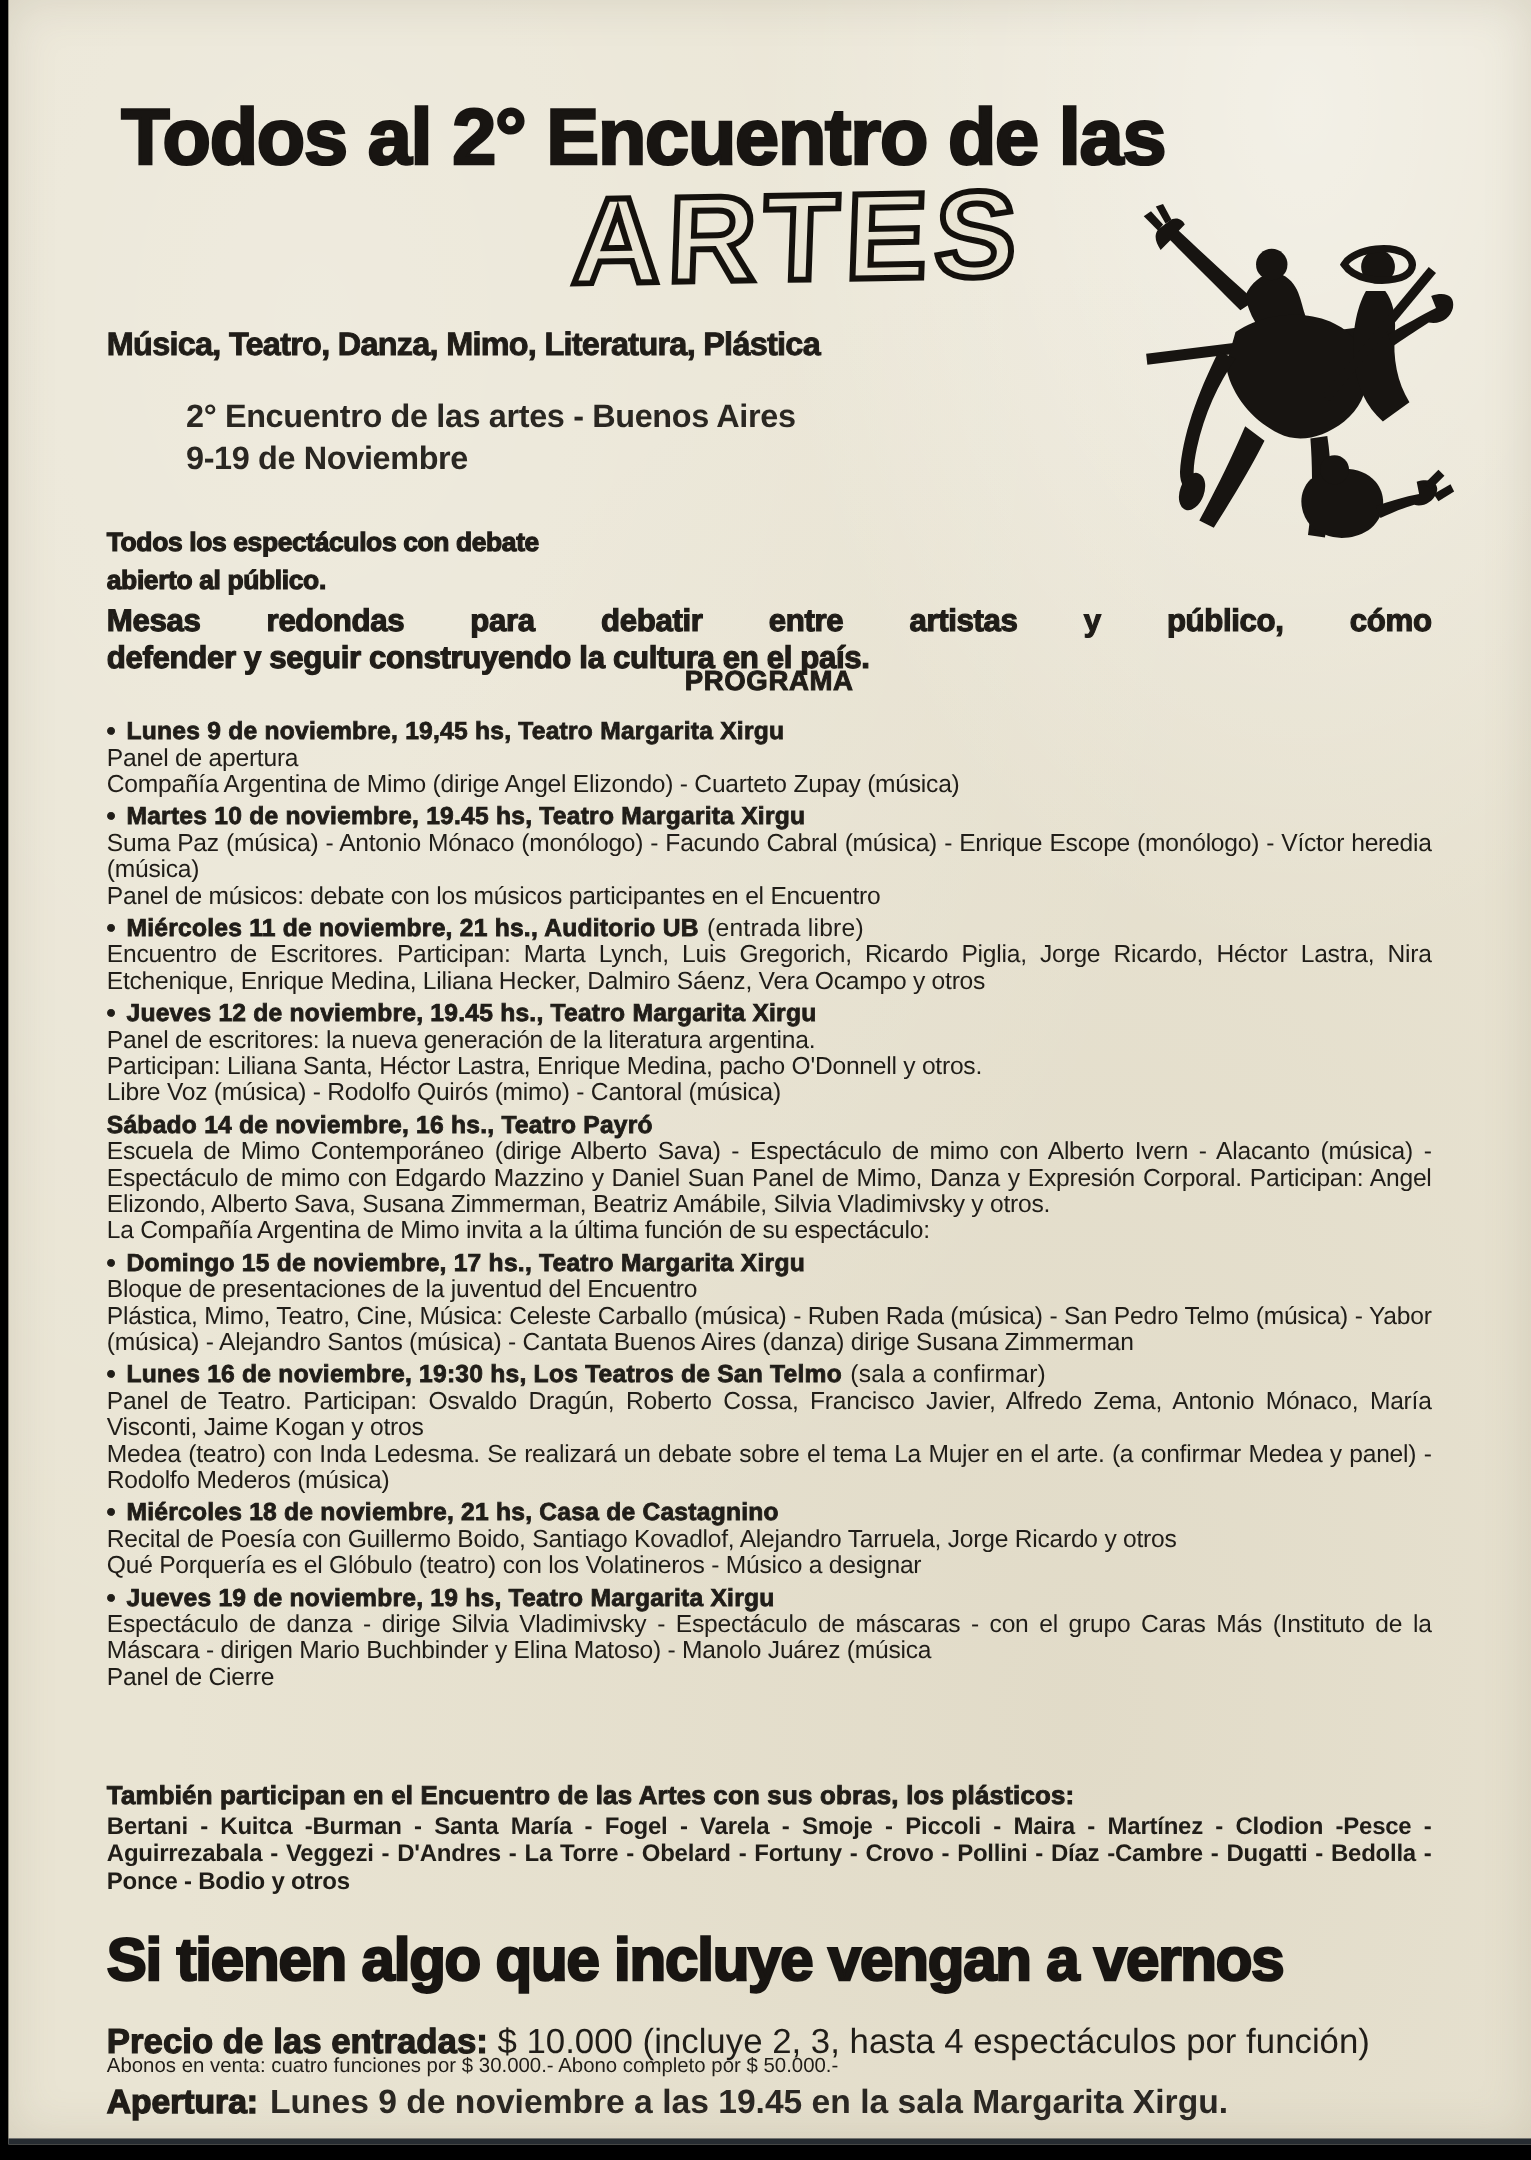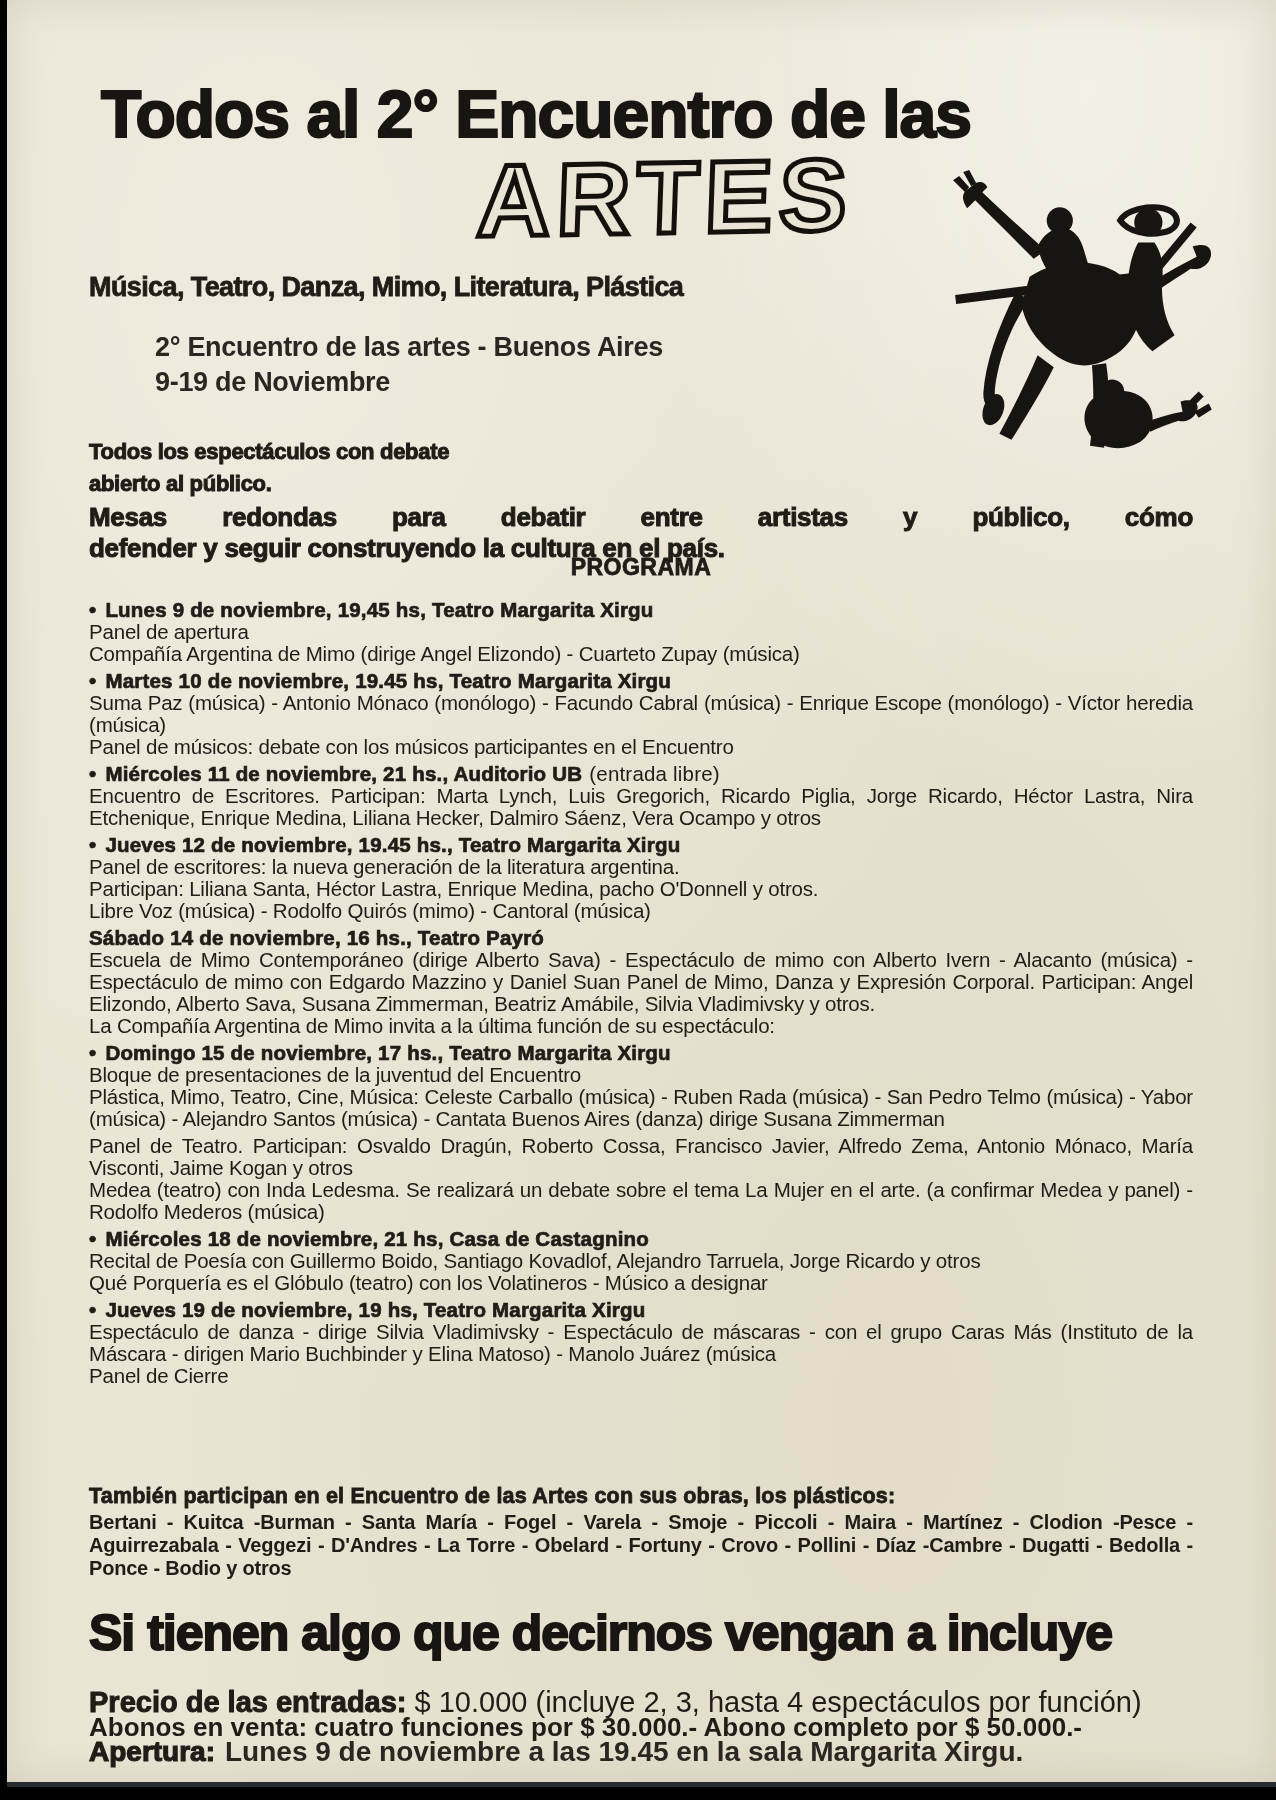--- a/index.html
+++ b/index.html
@@ -90,21 +90,21 @@
     letter-spacing:-0.2px;
   }
   
   .slogan{
     position:absolute;top:1604px;left:82px;width:1104px;
     font-size:50px;font-weight:bold;letter-spacing:-1px;
     -webkit-text-stroke:2px #181512;white-space:nowrap;color:#181512;
   }
   .price-line{position:absolute;top:1686px;left:82px;font-size:29px;white-space:nowrap;}
   .price-line .lbl{font-weight:bold;-webkit-text-stroke:1px #201d18;margin-right:8px;}
-  .abonos-line{position:absolute;top:1712px;left:82px;font-size:26px;white-space:nowrap;font-weight:700;text-align:right;}
+  .abonos-line{position:absolute;top:1712px;left:82px;font-size:17px;white-space:nowrap;font-weight:400;text-align:right;}
   .apertura-line{position:absolute;top:1736px;left:82px;font-size:28px;white-space:nowrap;font-weight:bold;color:#2a2722;}
   .apertura-line .lbl{-webkit-text-stroke:1.2px #201d18;color:#201d18;margin-right:10px;}
 </style>
 </head>
 <body>
 
 <div class="page">
   <div class="paper">
 
     <div class="main-title">Todos al 2° Encuentro de las</div>
@@ -185,20 +185,21 @@
         <p>La Compañía Argentina de Mimo invita a la última función de su espectáculo:</p>
       </div>
 
       <div class="entry">
         <div class="entry-heading"><span class="bullet">•</span><span>Domingo 15 de noviembre, 17 hs., Teatro Margarita Xirgu</span><span class="suffix"></span></div>
         <p>Bloque de presentaciones de la juventud del Encuentro</p>
         <p>Plástica, Mimo, Teatro, Cine, Música: Celeste Carballo (música) - Ruben Rada (música) - San Pedro Telmo (música) - Yabor (música) - Alejandro Santos (música) - Cantata Buenos Aires (danza) dirige Susana Zimmerman</p>
       </div>
 
       <div class="entry">
+        <div class="entry-heading"><span class="bullet">•</span><span>Lunes 16 de noviembre, 19:30 hs, Los Teatros de San Telmo</span><span class="suffix">(sala a confirmar)</span></div>
         <p>Panel de Teatro. Participan: Osvaldo Dragún, Roberto Cossa, Francisco Javier, Alfredo Zema, Antonio Mónaco, María Visconti, Jaime Kogan y otros</p>
         <p>Medea (teatro) con Inda Ledesma. Se realizará un debate sobre el tema La Mujer en el arte. (a confirmar Medea y panel) - Rodolfo Mederos (música)</p>
       </div>
 
       <div class="entry">
         <div class="entry-heading"><span class="bullet">•</span><span>Miércoles 18 de noviembre, 21 hs, Casa de Castagnino</span><span class="suffix"></span></div>
         <p>Recital de Poesía con Guillermo Boido, Santiago Kovadlof, Alejandro Tarruela, Jorge Ricardo y otros</p>
         <p>Qué Porquería es el Glóbulo (teatro) con los Volatineros - Músico a designar</p>
       </div>
 
@@ -207,21 +208,21 @@
         <p>Espectáculo de danza - dirige Silvia Vladimivsky - Espectáculo de máscaras - con el grupo Caras Más (Instituto de la Máscara - dirigen Mario Buchbinder y Elina Matoso) - Manolo Juárez (música</p>
         <p>Panel de Cierre</p>
       </div>
     </div>
 
     <div class="plasticos">
       <div class="plasticos-heading">También participan en el Encuentro de las Artes con sus obras, los plásticos:</div>
       <div class="plasticos-names">Bertani - Kuitca -Burman - Santa María - Fogel - Varela - Smoje - Piccoli - Maira - Martínez - Clodion -Pesce - Aguirrezabala - Veggezi - D'Andres - La Torre - Obelard - Fortuny - Crovo - Pollini - Díaz -Cambre - Dugatti - Bedolla - Ponce - Bodio y otros</div>
     </div>
 
-    <div class="slogan">Si tienen algo que decirnos vengan a incluye</div>
+    <div class="slogan">Si tienen algo que incluye vengan a vernos</div>
 
     <div class="price-line">
       <span class="lbl">Precio de las entradas:</span><span>$ 10.000  (incluye 2, 3, hasta 4 espectáculos por función)</span>
     </div>
 
     <div class="abonos-line">Abonos en venta: cuatro funciones por $ 30.000.- Abono completo por $ 50.000.-</div>
 
     <div class="apertura-line">
       <span class="lbl">Apertura:</span><span>Lunes 9 de noviembre a las 19.45 en la sala Margarita Xirgu.</span>
     </div>

